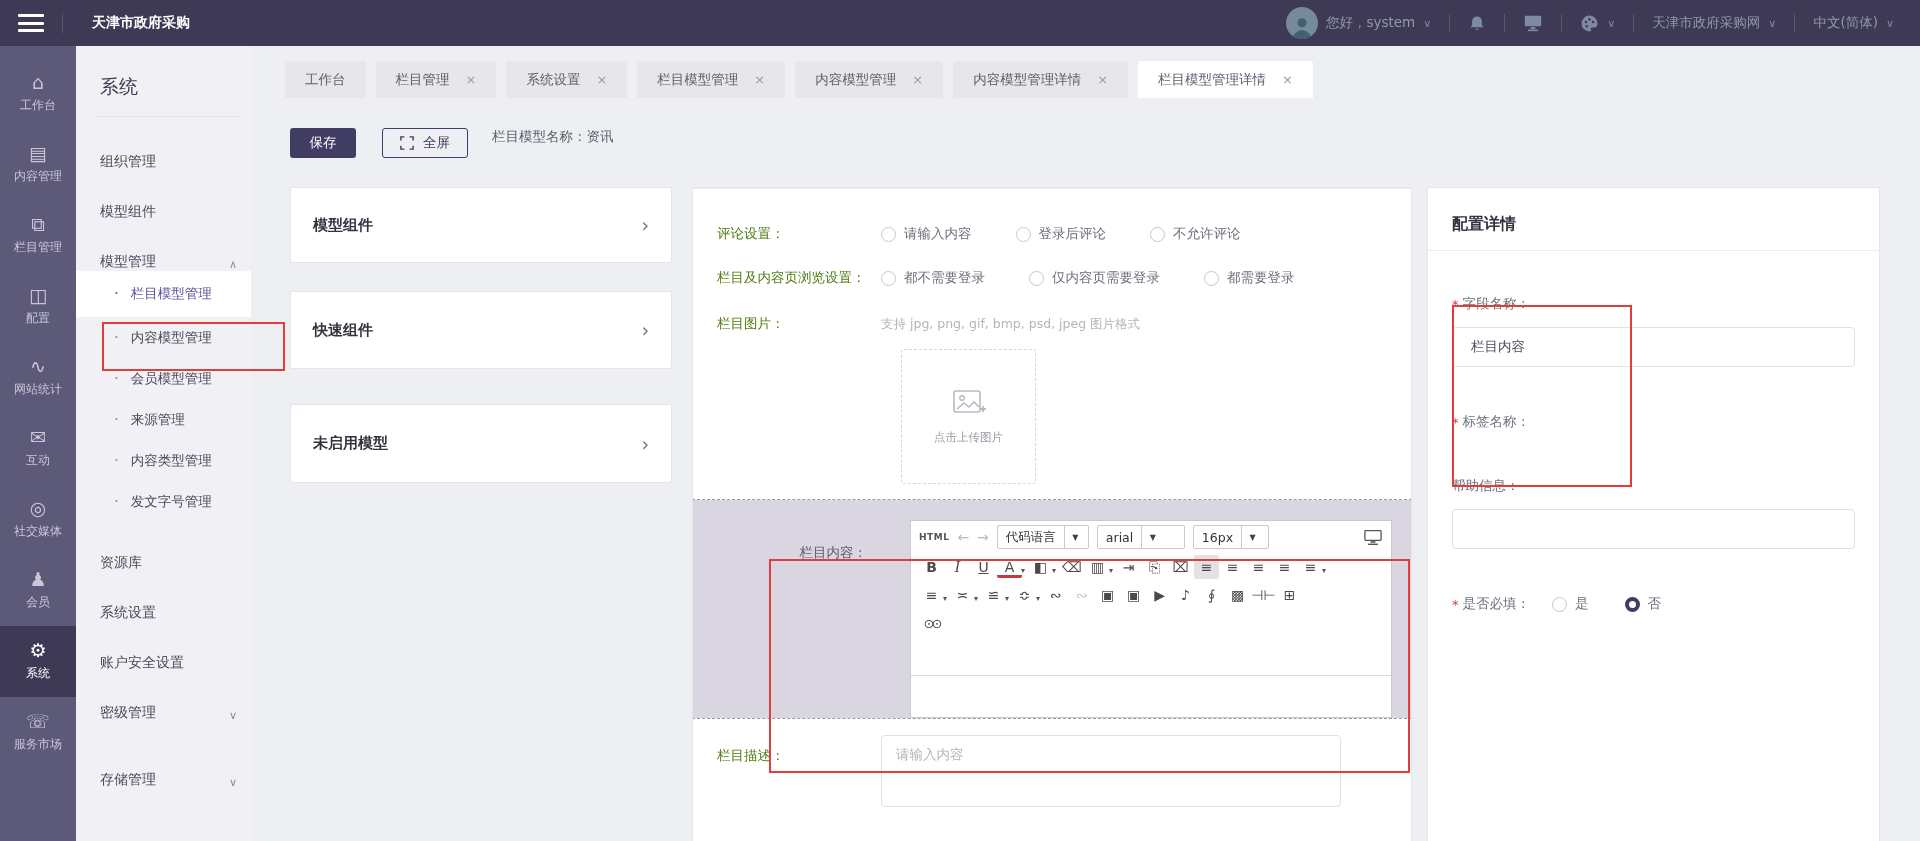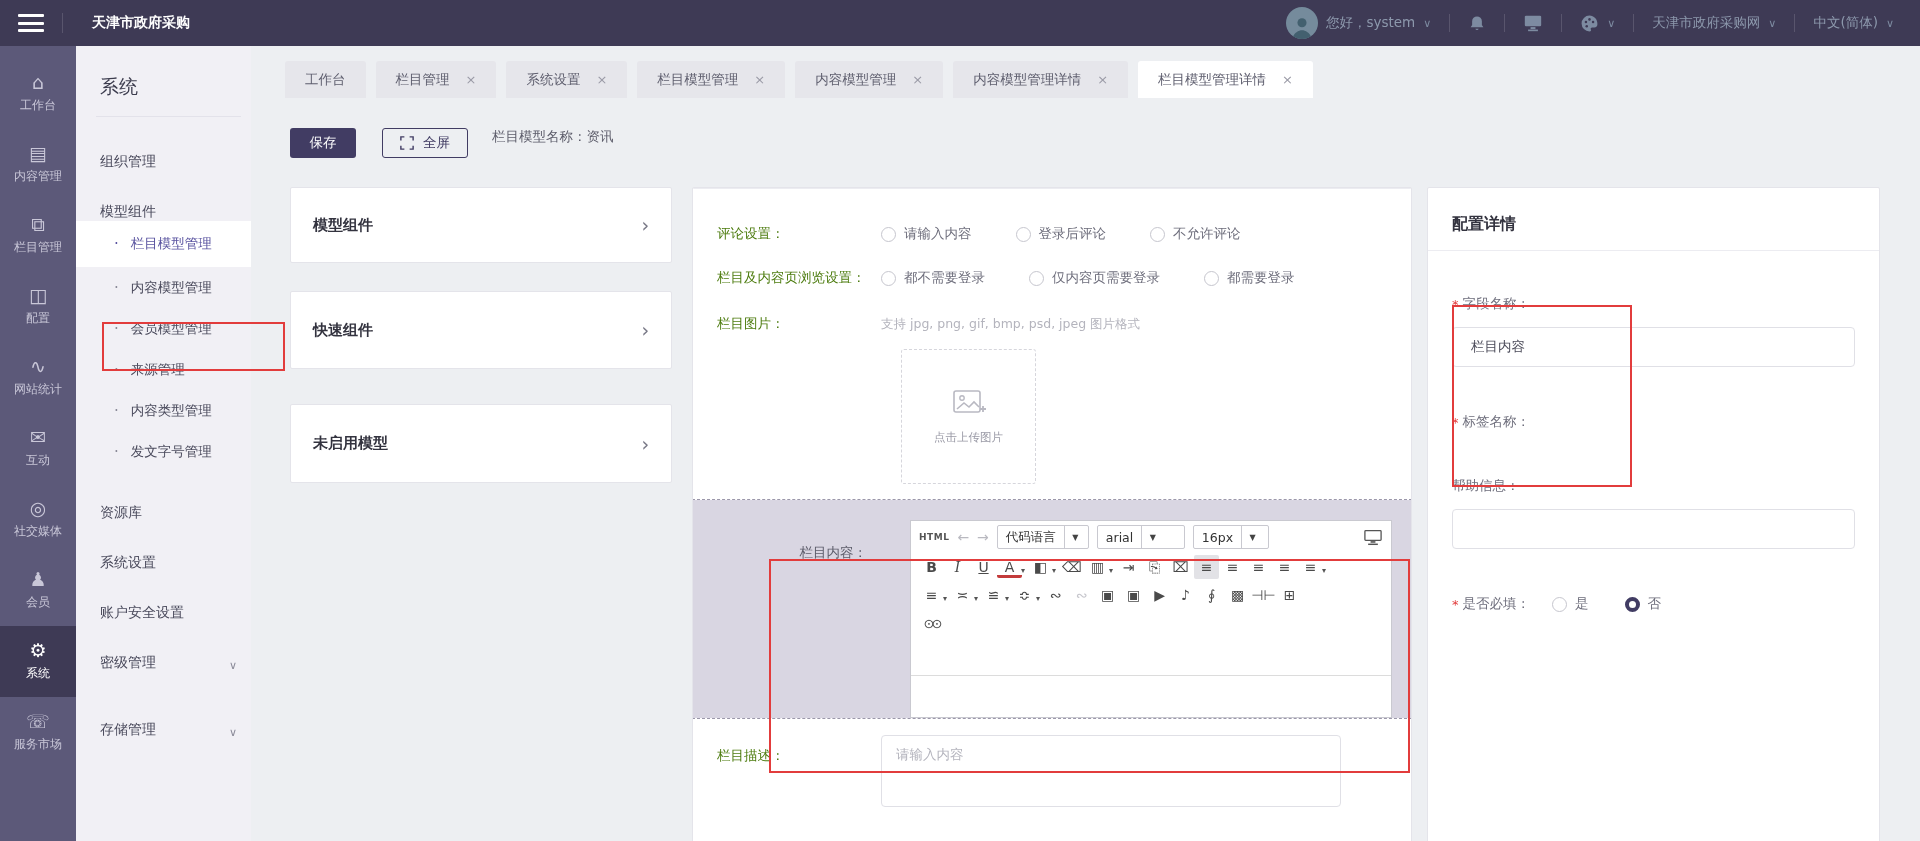--- a/index.html
+++ b/index.html
@@ -237,20 +237,24 @@
 
   <aside class="sidebar">
     <div class="sb-header">系统</div>
     <div class="sb-divider"></div>
     <div class="sb-item">
         <span>组织管理</span>
       </div>
     <div class="sb-item">
         <span>模型组件</span>
       </div>
+    <div class="sb-item">
+      <span>模型管理</span>
+      <span class="chev2">∧</span>
+    </div>
     <div class="sb-sub active">
       <span class="bullet">·</span>
       <span>栏目模型管理</span>
     </div>
     <div class="sb-sub">
       <span class="bullet">·</span>
       <span>内容模型管理</span>
     </div>
     <div class="sb-sub">
       <span class="bullet">·</span>

